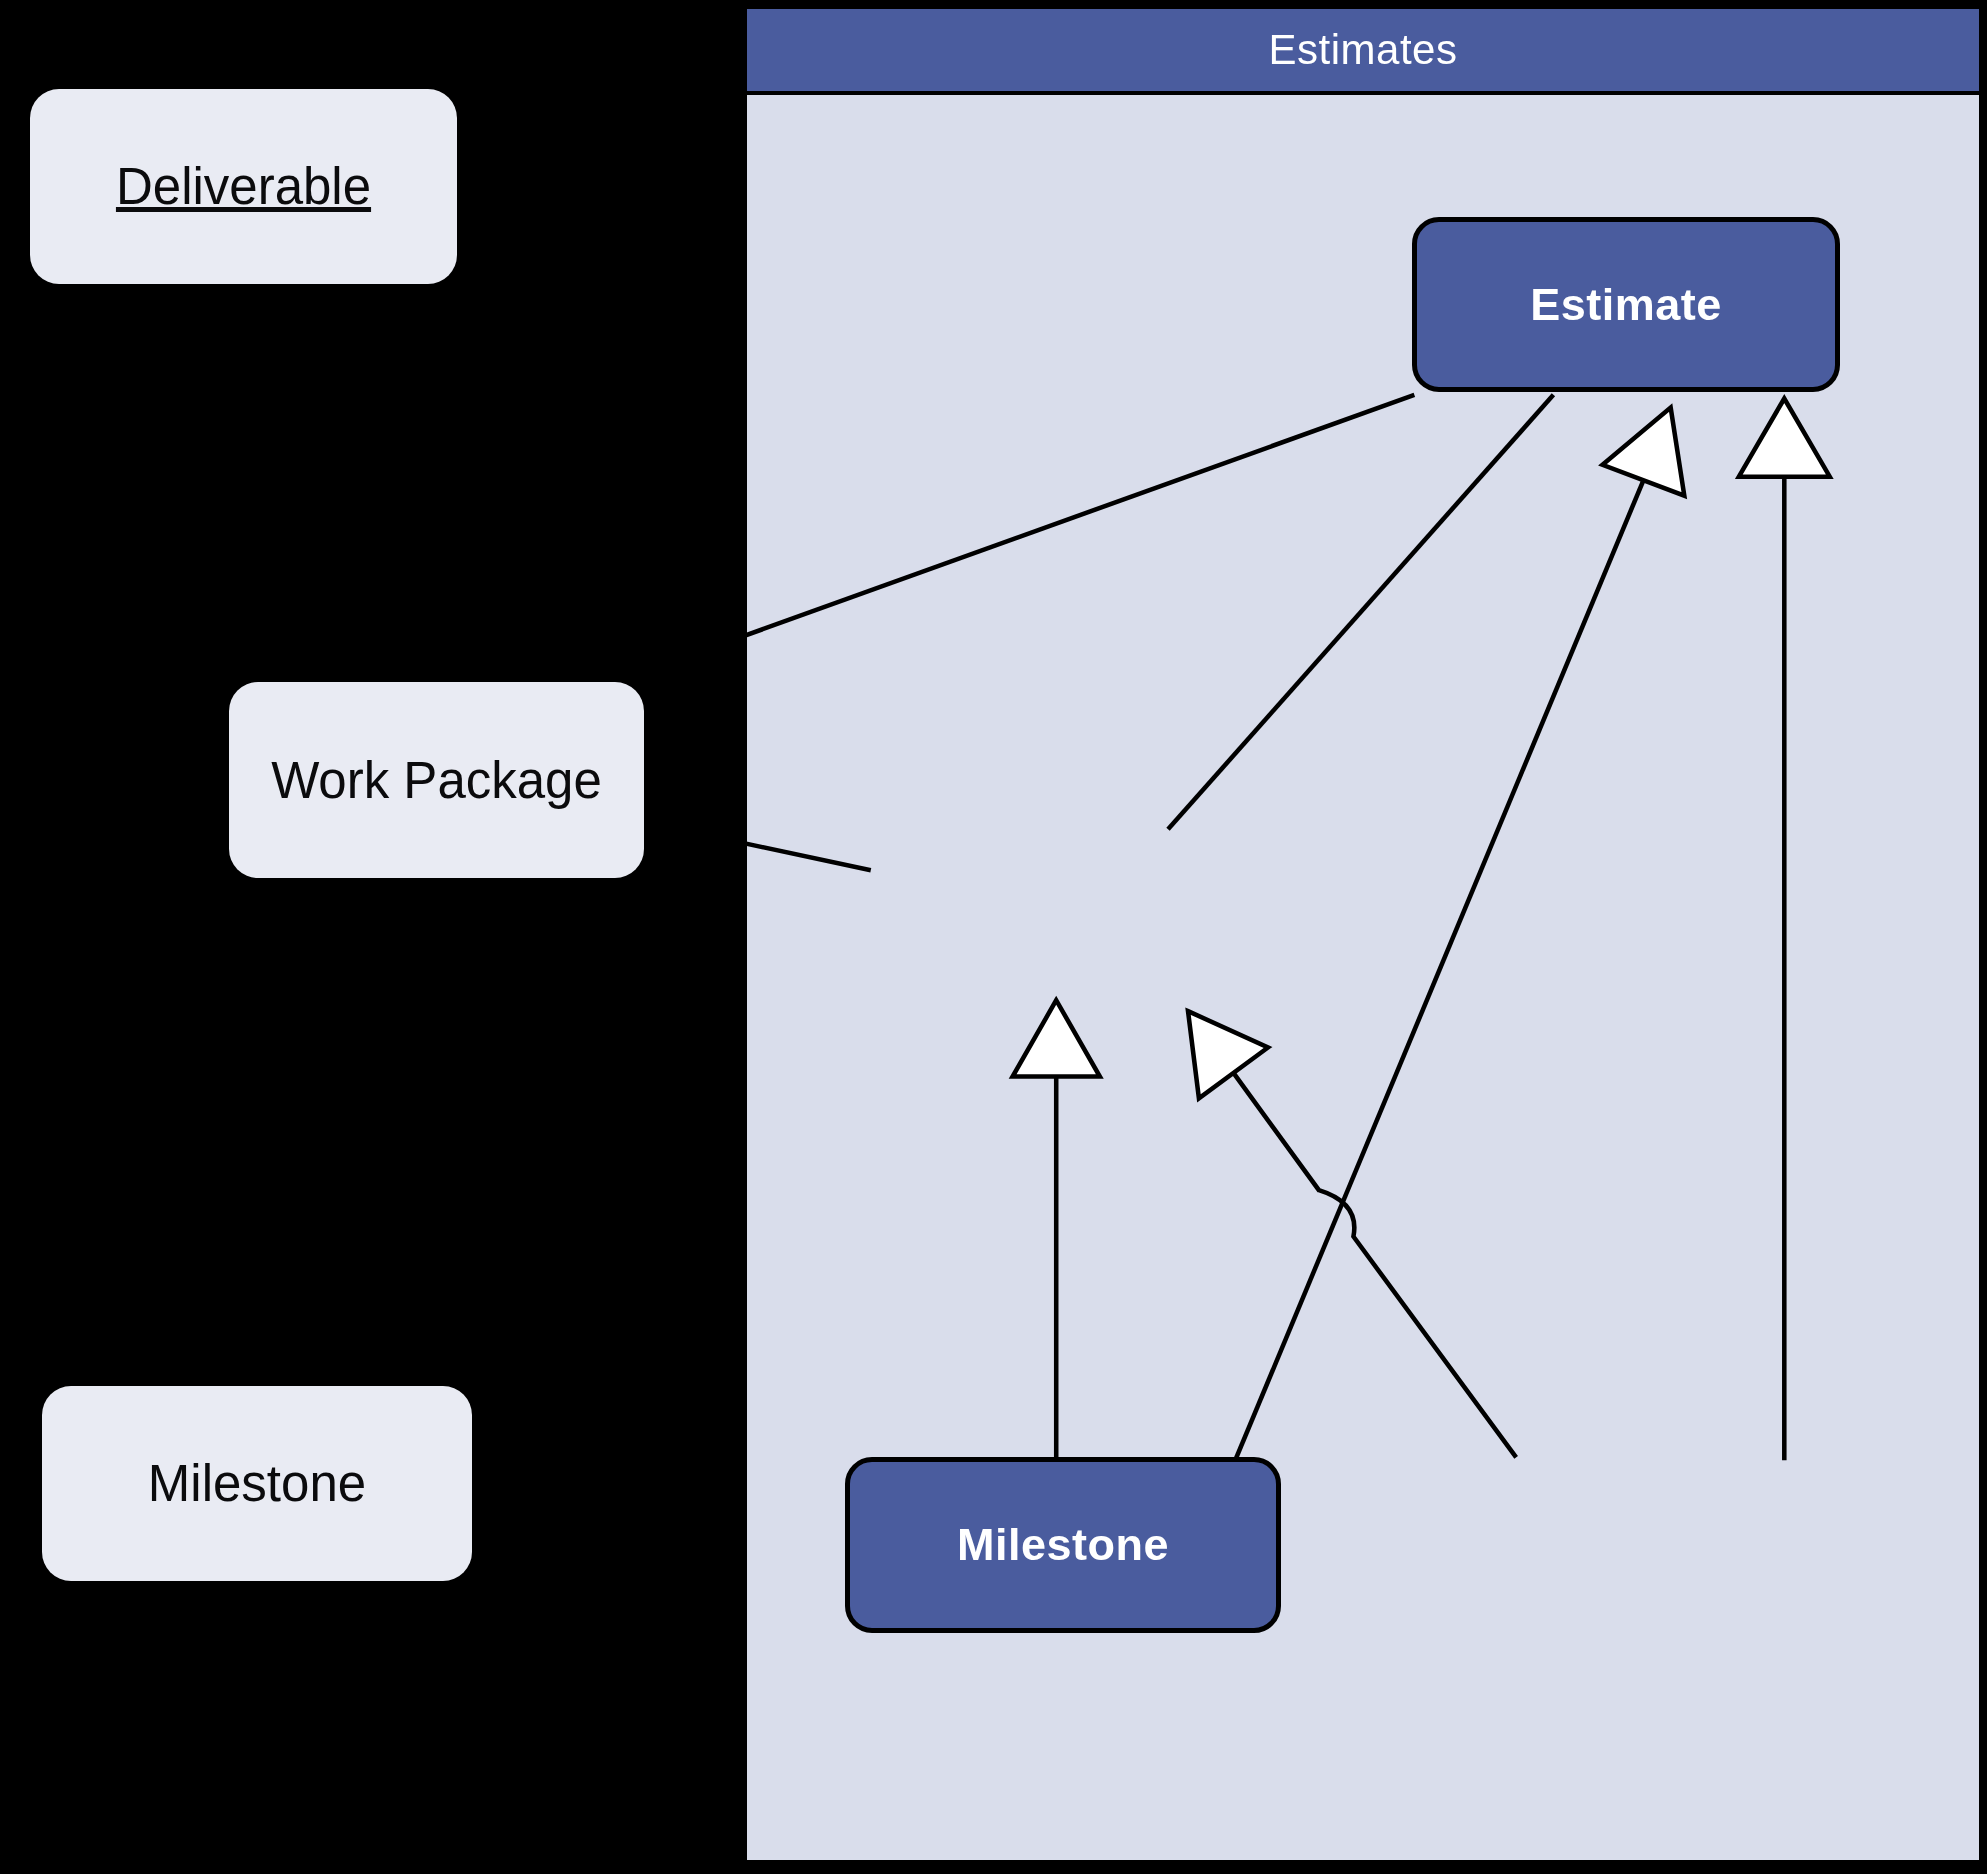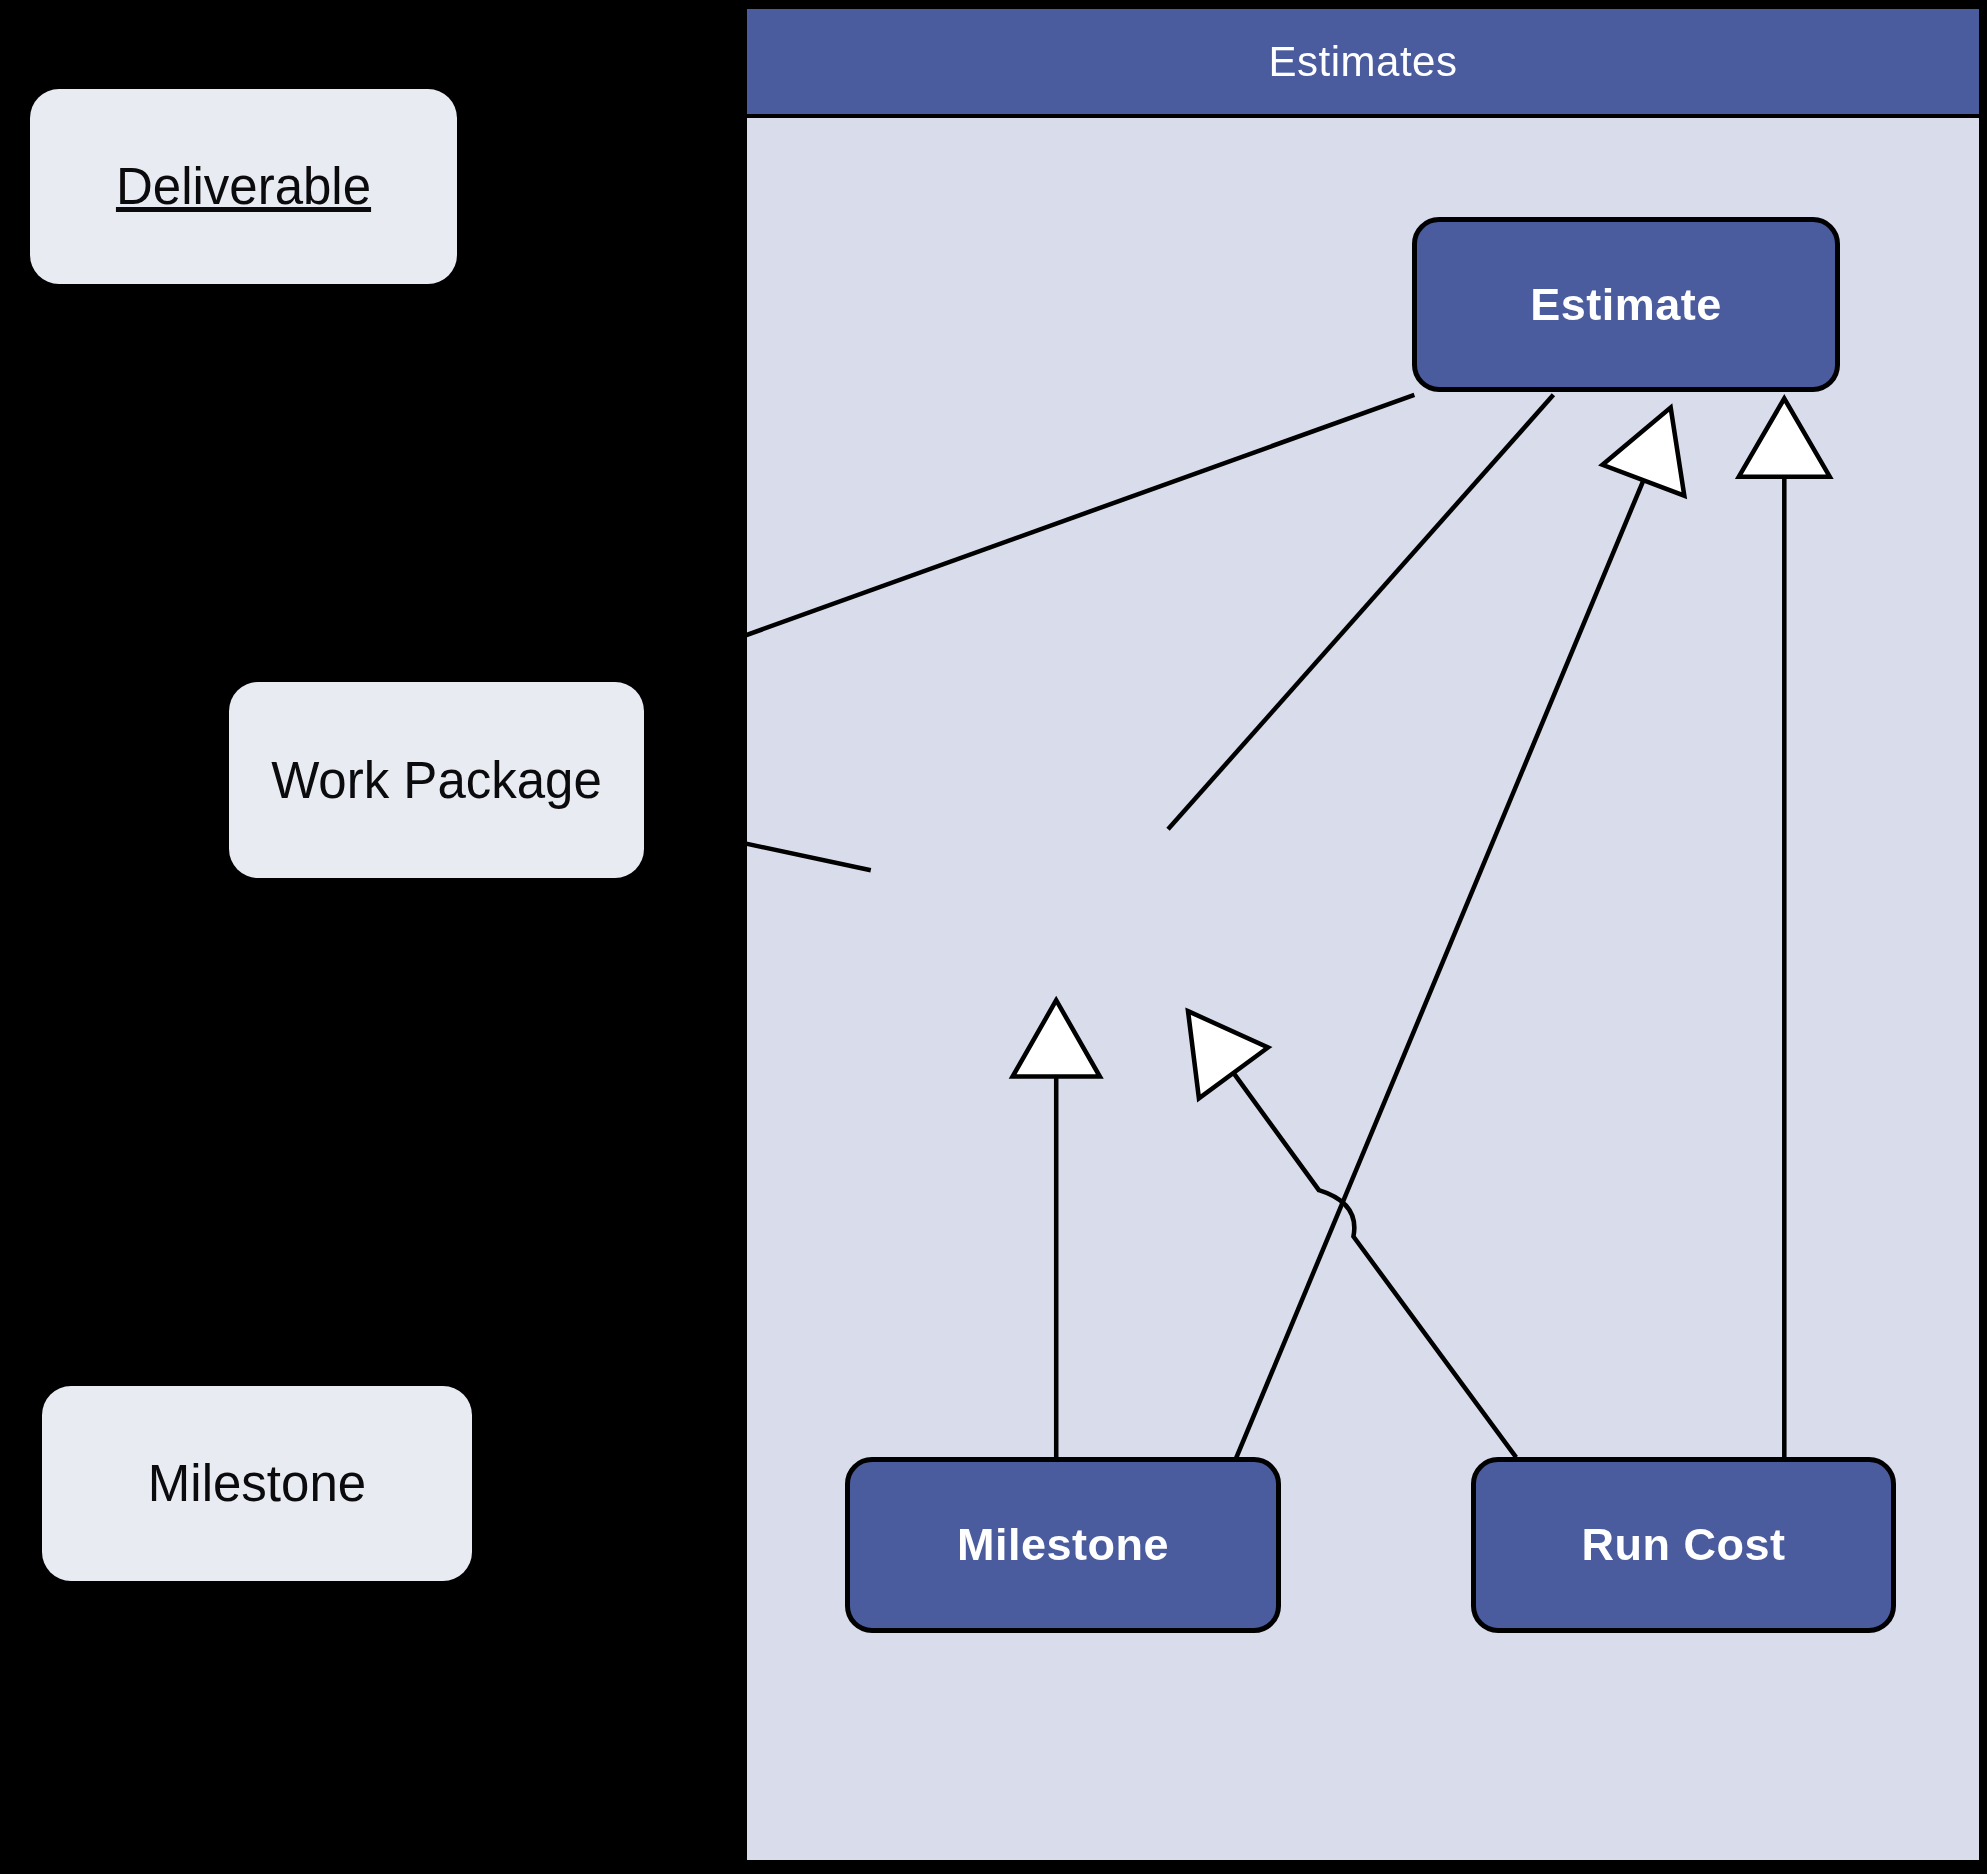--- a/index.html
+++ b/index.html
@@ -24,21 +24,21 @@
   
   .frame{
     position:absolute;
     left:744px;top:6.4px;width:1238px;height:1857px;
     background:var(--panel);
     border:3.6px solid var(--line);
     z-index:1;
   }
   .frame-header{
     position:absolute;
-    left:0;top:0;right:0;height:109px;
+    left:0;top:0;right:0;height:86px;
     background:var(--blue);
     border-bottom:4.5px solid var(--line);
     display:flex;align-items:center;justify-content:center;
   }
   .frame-title{
     color:var(--node-text);
     font-size:42px;
     font-weight:500;
     letter-spacing:0.5px;
   }
@@ -131,18 +131,15 @@
   <div class="node external node-milestone">
     <span>Milestone</span>
   </div>
 
   <div class="node internal node-estimate">
     <span>Estimate</span>
   </div>
   <div class="node internal node-investment">
     <span>Milestone</span>
   </div>
-  <div class="node internal node-run-cost">
-    <span>Run Cost</span>
-  </div>
 
 </div>
 
 
 </body></html>

